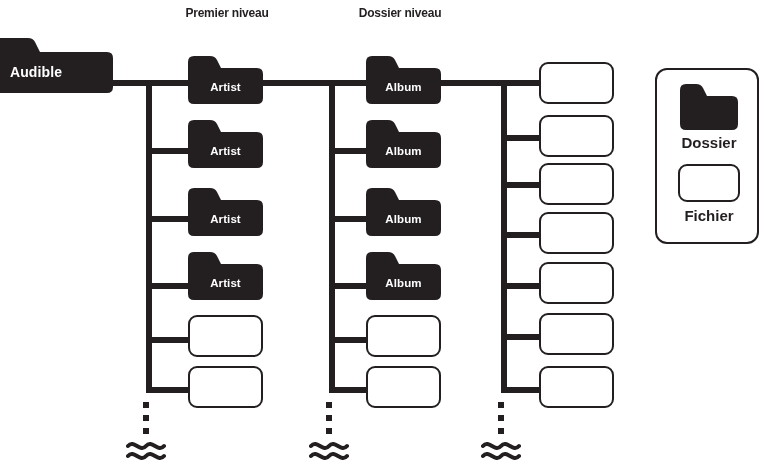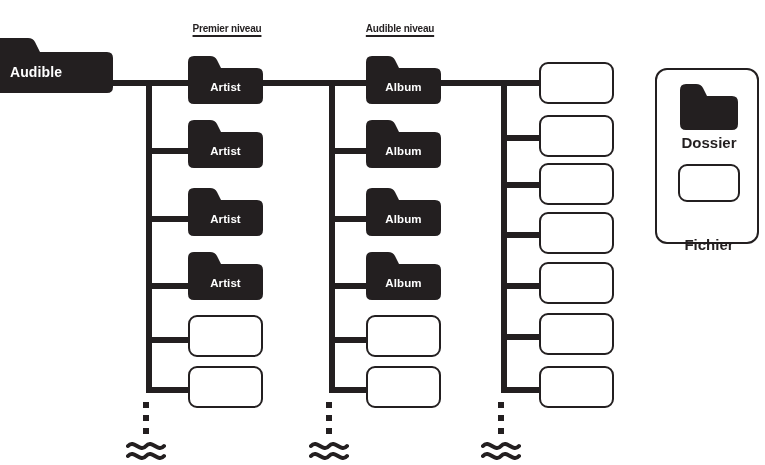--- a/index.html
+++ b/index.html
@@ -20,29 +20,27 @@
     position: absolute;
     inset: 0;
     width: 765px;
     height: 465px;
   }
 
   
   .col-header {
     position: absolute;
     font-weight: bold;
-    font-size: 10px;
+    font-size: 12px;
     letter-spacing: -0.2px;
     color: #231f20;
-    text-decoration: underline;
     text-underline-offset: 3px;
     text-decoration-thickness: 2px;
     white-space: nowrap;
     text-align: center;
-    margin-top: 17px;
   }
 
   
   .folder {
     position: absolute;
     color: #ffffff;
     font-weight: bold;
     font-size: 11.5px;
     letter-spacing: 0.1px;
   }
@@ -137,21 +135,21 @@
     text-align: center;
     white-space: nowrap;
   }
 </style>
 </head>
 <body>
 
 <div id="diagram-root">
 
   <div class="col-header" style="left:147px; top:6px; width:160px;">Premier niveau</div>
-  <div class="col-header" style="left:320px; top:6px; width:160px;">Audible niveau</div>
+  <div class="col-header" style="left:320px; top:6px; width:160px;">Dossier niveau</div>
 
   <div class="folder root" style="left:-12px; top:38px; width:125px; height:55px;">
     <svg class="fshape" viewBox="0 0 125 55" preserveAspectRatio="none">
       <path d="M0,8 L0,49 Q0,55 6,55 L119,55 Q125,55 125,49 L125,20 Q125,14 119,14
                L52,14 L47,4 Q45,0 40,0 L6,0 Q0,0 0,6 Z" fill="#231f20"></path>
     </svg>
     <div class="flabel">Audible</div>
   </div>
 
   <div class="hline" style="left:110px; top:80px; width:80px;"></div>
@@ -295,16 +293,16 @@
 
   <div id="legend" style="left:655px; top:68px; width:104px; height:176px;">
 
     <svg class="legend-folder" style="left:23px; top:14px; width:58px; height:46px;" viewBox="0 0 58 46" preserveAspectRatio="none">
       <path d="M0,8 L0,40 Q0,46 6,46 L52,46 Q58,46 58,40 L58,18 Q58,12 52,12
                L27,12 L23,4 Q21,0 16,0 L6,0 Q0,0 0,6 Z" fill="#231f20"></path>
     </svg>
     <div class="legend-label" style="left:0; top:64px; width:104px;">Dossier</div>
 
     <div class="legend-file" style="left:21px; top:94px; width:62px; height:38px;"></div>
-    <div class="legend-label" style="left:0; top:137px; width:104px;margin-top:29px;">Fichier</div>
+    <div class="legend-label" style="left:0; top:137px; width:104px;">Fichier</div>
   </div>
 
 </div>
 
 </body></html>

